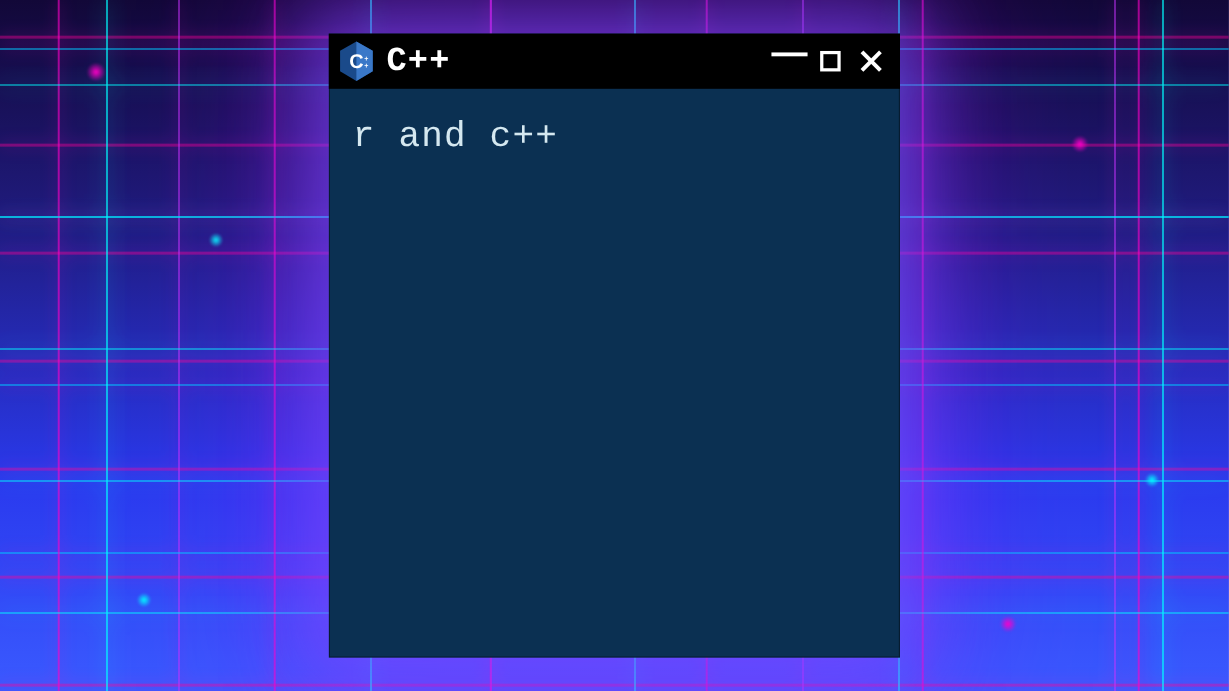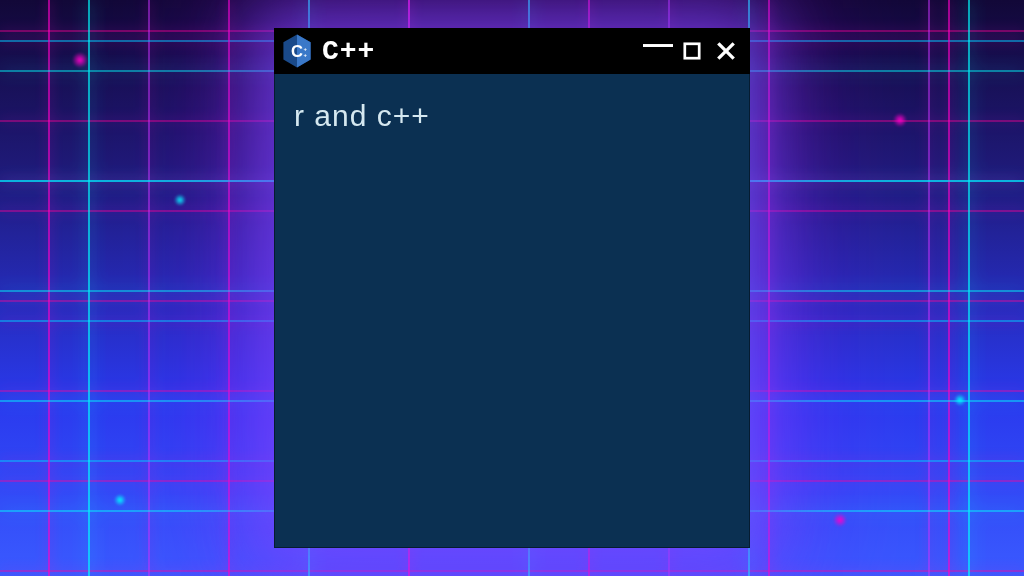--- a/index.html
+++ b/index.html
@@ -104,21 +104,21 @@
       font-family: Arial, sans-serif;
       cursor: pointer;
     }
     .min { font-size: 30px; line-height: 0; padding-bottom: 14px; }
     .max svg { width: 18px; height: 18px; }
     .close svg { width: 22px; height: 22px; }
     .content {
       flex: 1;
       padding: 22px 20px;
       color: #d5e8f0;
-      font-family: Liberation Sans, sans-serif;
+      font-family: Liberation Mono, monospace;
       font-size: 30px;
       letter-spacing: 1px;
       line-height: 1.3;
     }
   </style>
 </head>
 <body>
 
 <div class="bg"></div>
 <div class="glow-nodes"></div>

